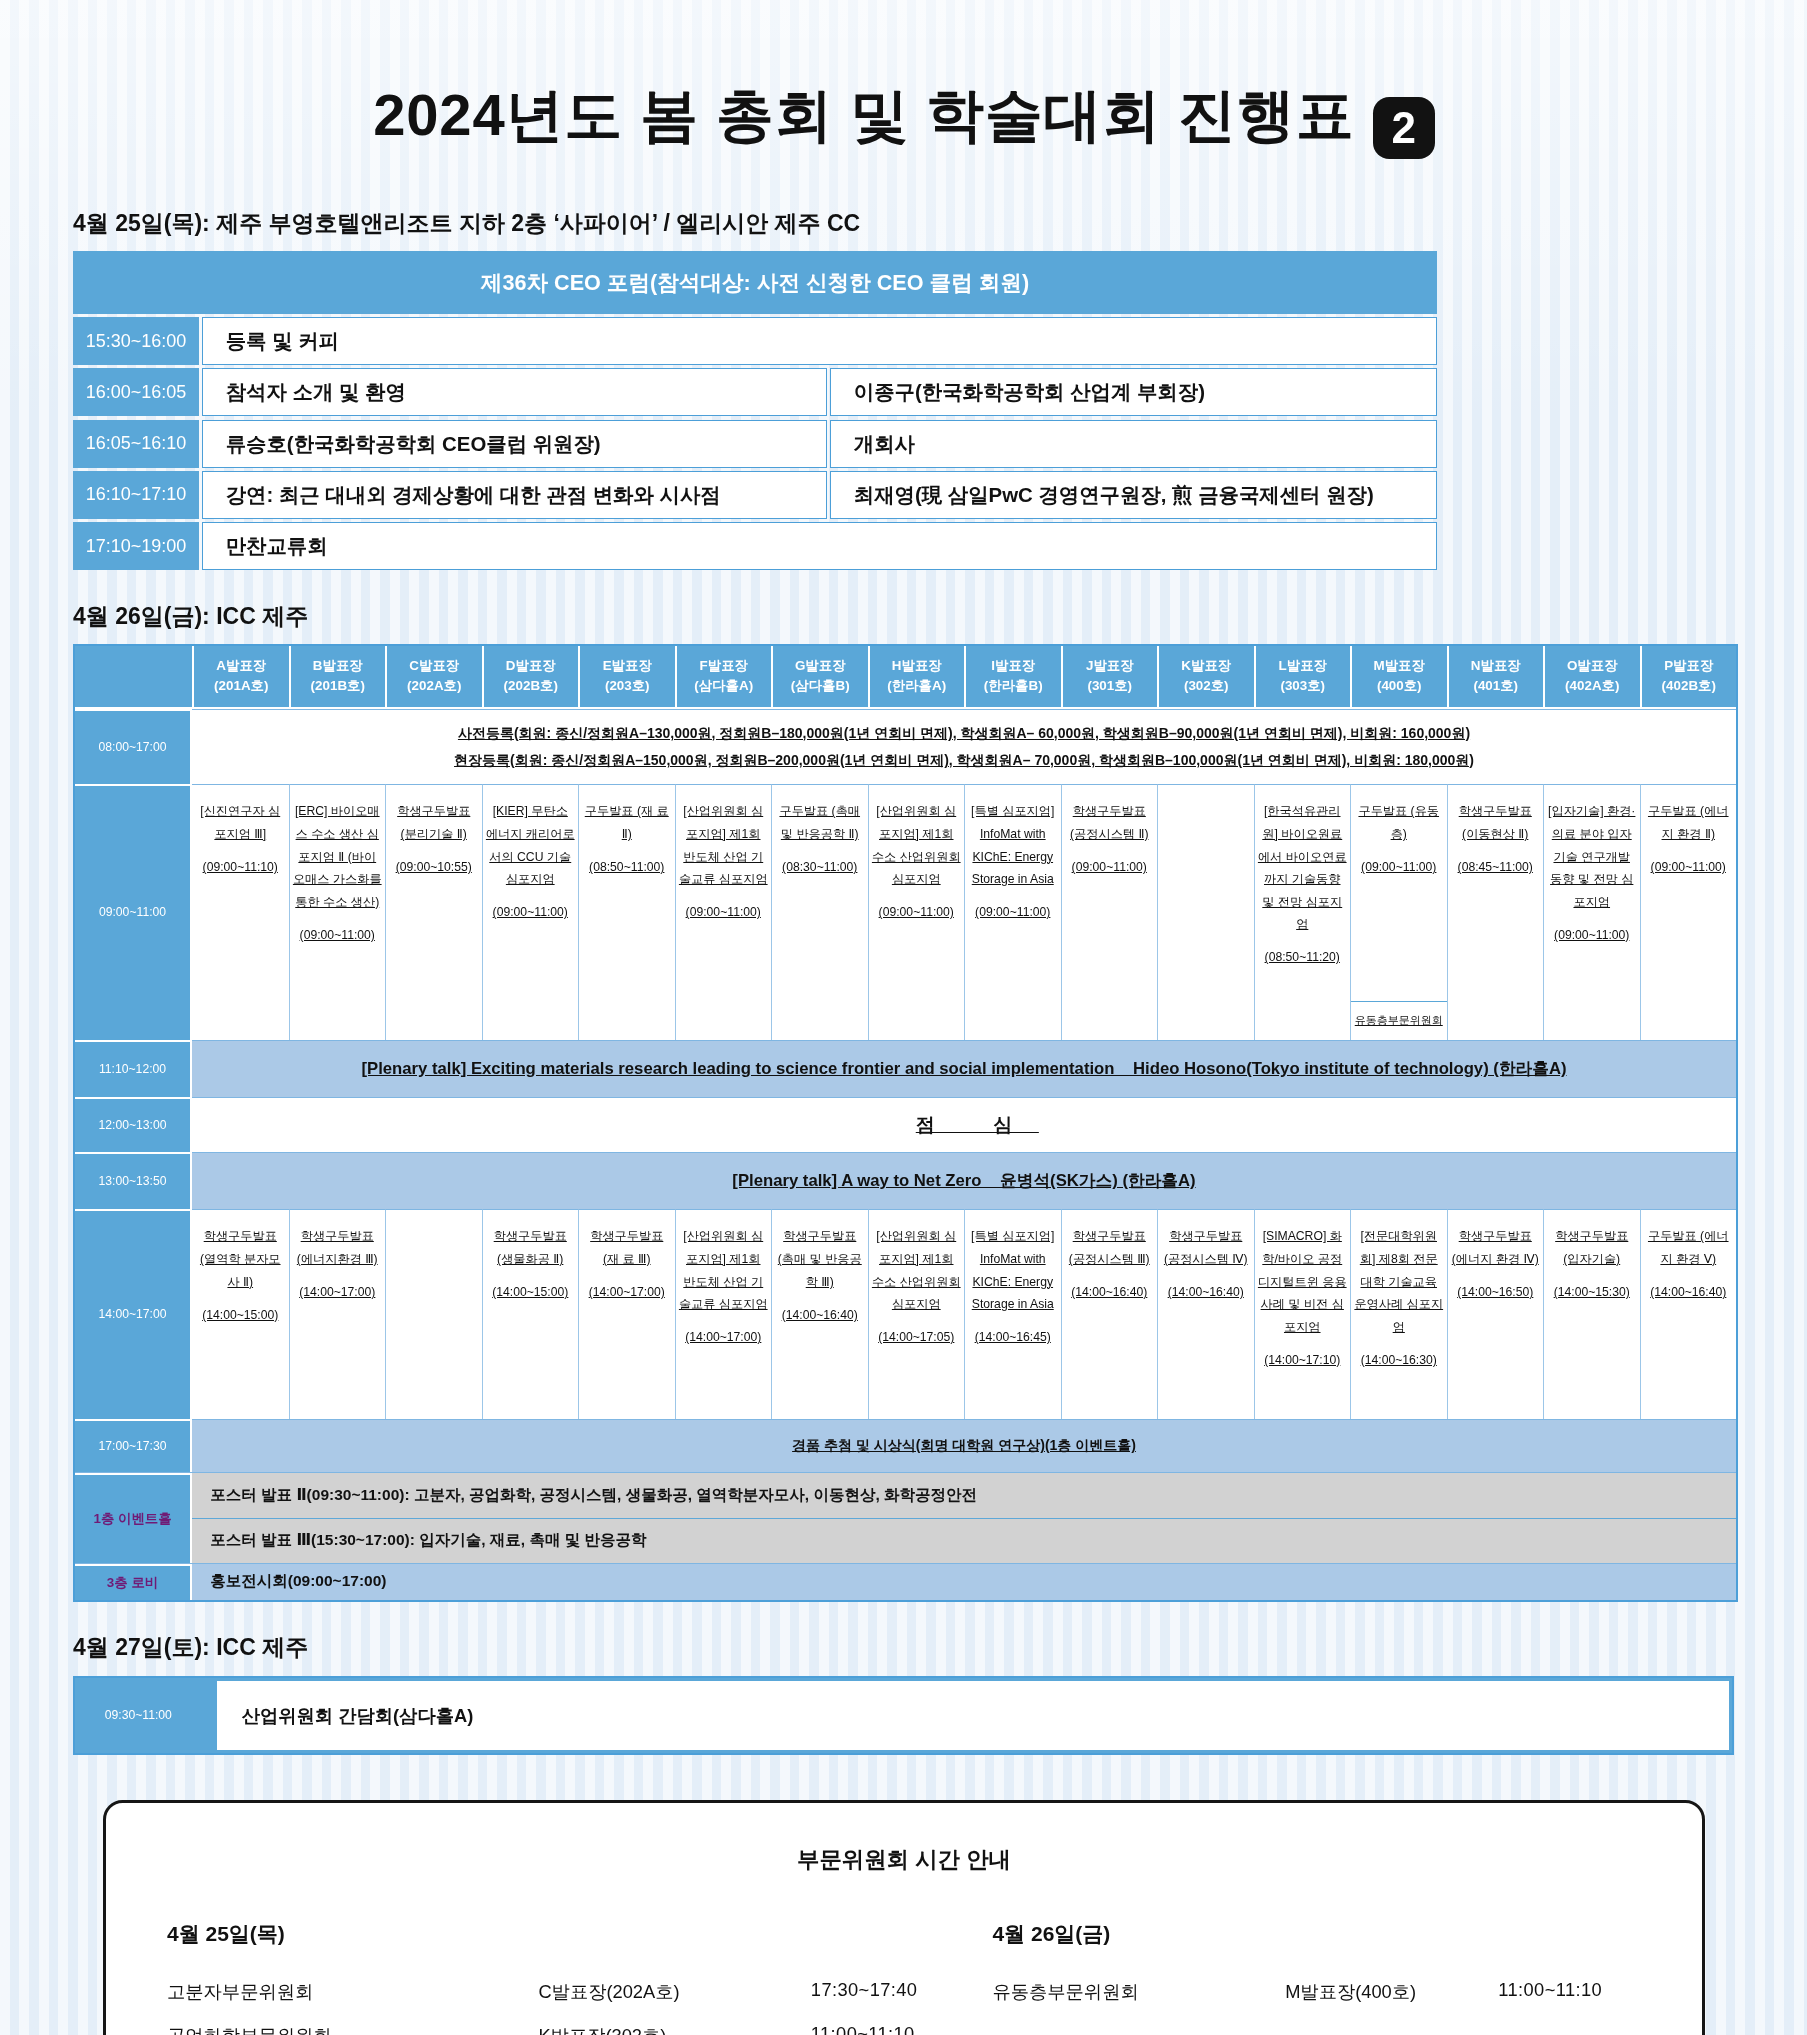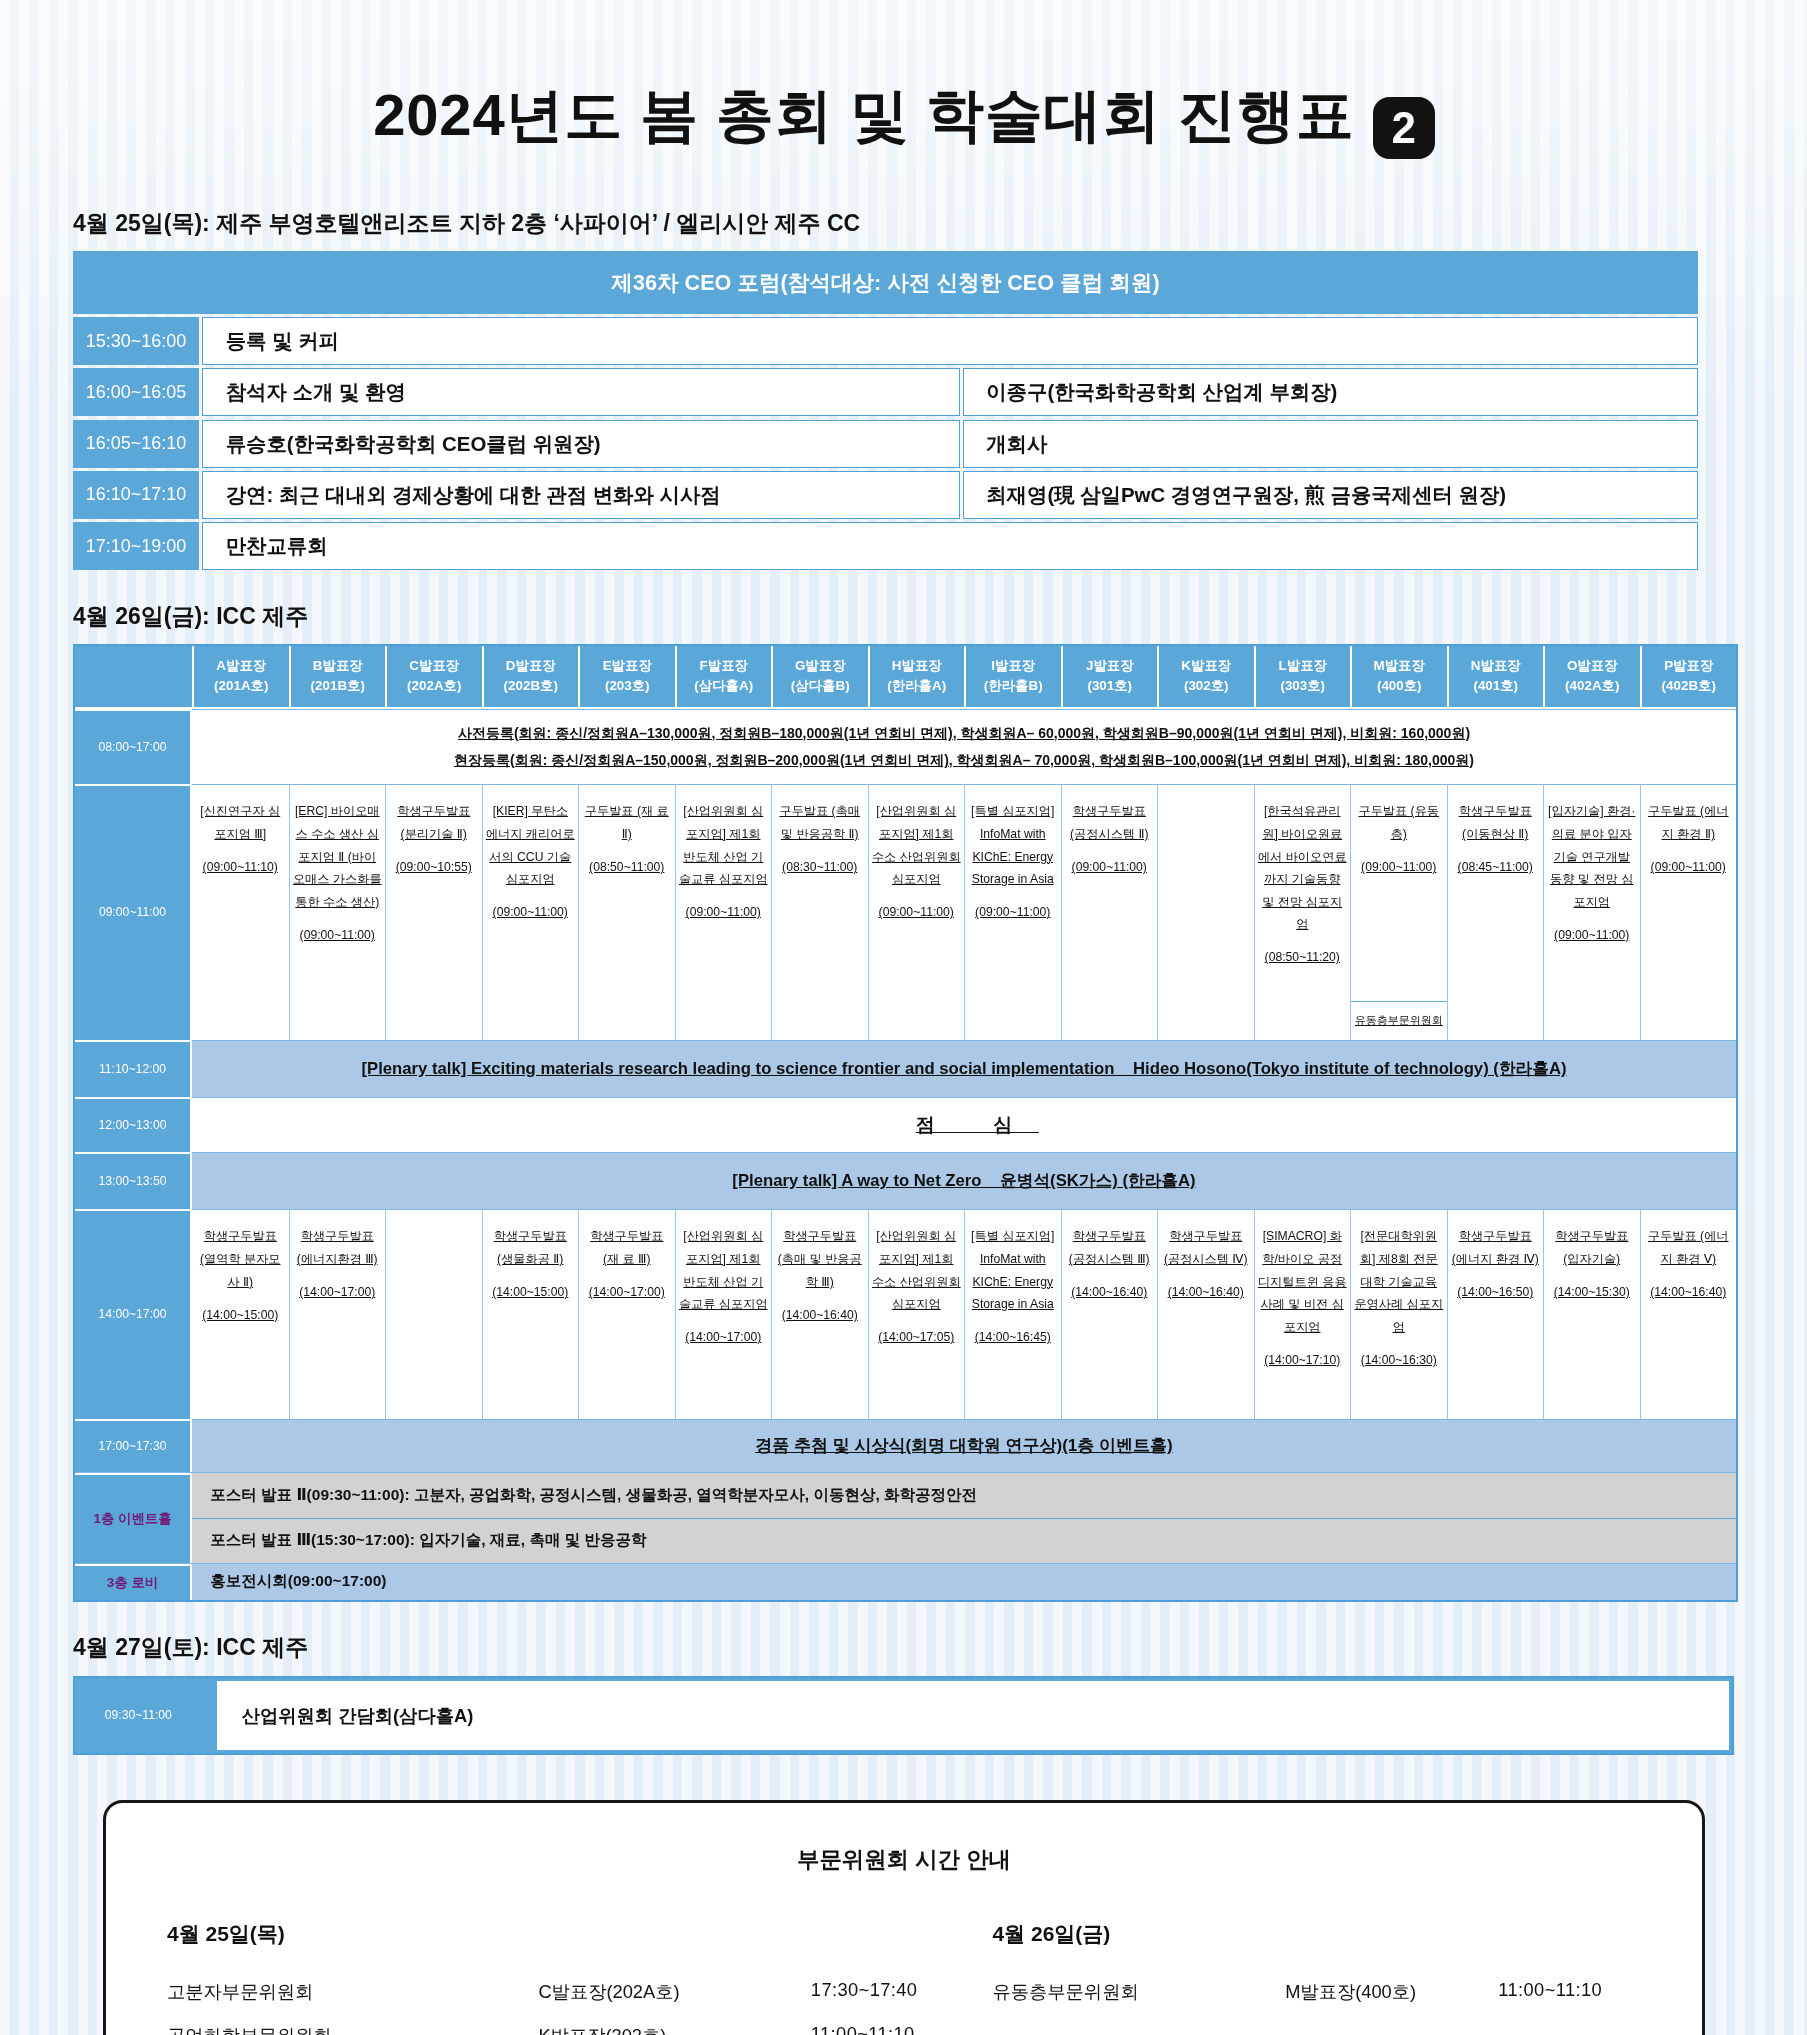--- a/index.html
+++ b/index.html
@@ -21,21 +21,21 @@
   .page-title{font-size:58px;font-weight:bold;letter-spacing:0.8px;}
   .badge{
     display:inline-flex;align-items:center;justify-content:center;
     width:62px;height:62px;margin-left:18.3px;vertical-align:-7.3px;
     background:#121212;border-radius:16.3px;color:#fff;
     font-size:44px;font-weight:bold;
   }
   
   .day-heading{font-size:23px;font-weight:bold;margin:30.5px 0 12.2px 0;}
   
-  .ceo-table{width:1625px;}
+  .ceo-table{width:1364px;}
   .ceo-header{
     background:#5AA7D8;color:#fff;text-align:center;
     font-size:21.6px;font-weight:bold;padding:17px 0;
   }
   .ceo-row{display:grid;grid-template-columns:126px 1.03fr 1fr;column-gap:3.3px;margin-top:3.3px;}
   .ceo-row .cell{box-sizing:border-box;}
   .ceo-time{
     background:#5AA7D8;color:#fff;display:flex;align-items:center;justify-content:center;
     font-size:18px;padding:10.6px 0;
   }
@@ -80,21 +80,21 @@
     border-top:1.6px solid #5AA7D8;font-size:11px;padding:8.1px 1.6px 9.8px 1.6px;
   }
   .full{
     grid-column:2 / -1;box-sizing:border-box;
     display:flex;align-items:center;justify-content:center;
     font-weight:bold;text-align:center;
   }
   .reg{flex-direction:column;font-size:14px;line-height:1.95;min-height:75px;background:#fff;}
   .plenary{background:#ABC9E7;font-size:16.7px;min-height:57px;}
   .lunch{background:#fff;font-size:19px;letter-spacing:1.4em;text-indent:1.4em;min-height:55px;}
-  .raffle{background:#ABC9E7;font-size:17px;min-height:53px;}
+  .raffle{background:#ABC9E7;font-size:14px;min-height:53px;}
   .row-0900{min-height:256px;}
   .row-1400{min-height:210px;}
   
   .hall-row{display:grid;grid-template-columns:117px 1fr;border-top:1.2px solid #7FB6E2;}
   .hall-label{
     background:#5AA7D8;color:#701a75;display:flex;align-items:center;justify-content:center;
     text-align:left;font-size:13.4px;font-weight:bold;border-right:2.8px solid #fff;
     border-top:2.8px solid #fff;box-sizing:border-box;line-height:1.6;padding:4.1px 12.2px;
   }
   .hall-body{display:flex;flex-direction:column;}

